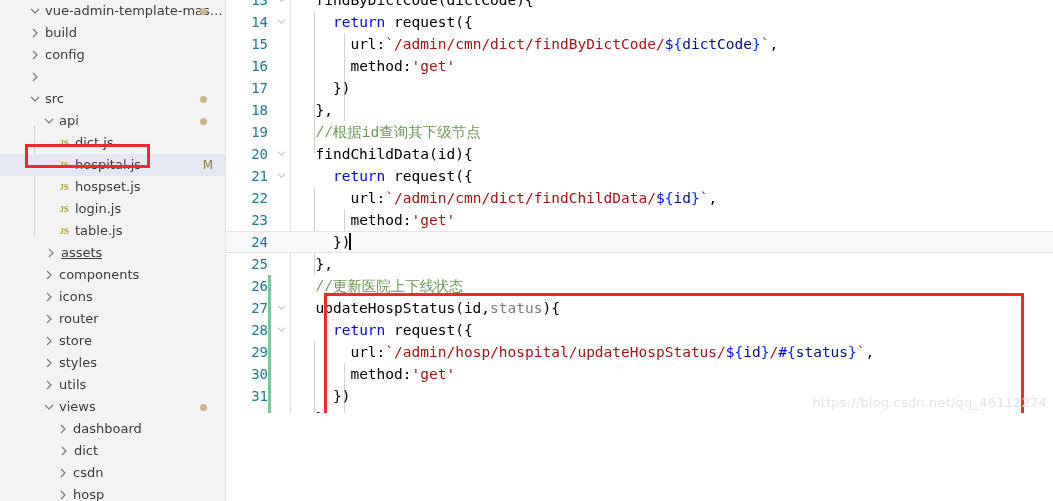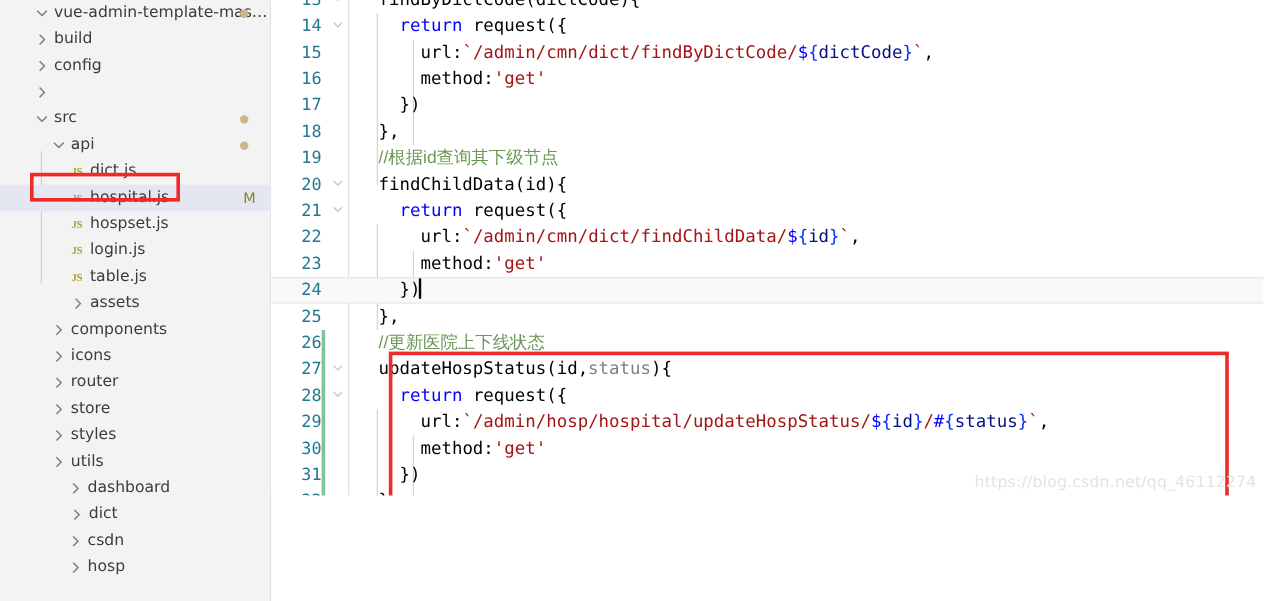--- a/index.html
+++ b/index.html
@@ -171,21 +171,21 @@
     background: #e0e0e0;
   }
 
   
   .t-plain   { color: #000000; }
   .t-kw      { color: #0000ff; }
   .t-str     { color: #a31515; }
   .t-tpl     { color: #a31515; }
   .t-var     { color: #001080; }
   .t-param   { color: #7f7f7f; }
-  .t-cmt-cjk { color: #6a9955; font-family: Liberation Sans, sans-serif; }
+  .t-cmt-cjk { color: #6a9955; font-family: Liberation Mono, monospace; }
   .t-dollar  { color: #0000ff; }
   .t-brace   { color: #0431fa; }
   .t-punct   { color: #000000; }
 
   .caret {
     display: inline-block;
     width: 2px;
     height: 17px;
     background: #000;
     vertical-align: -3px;
@@ -293,21 +293,21 @@
           <span class="tw-label">hospset.js</span>
         </div>
         <div class="tree-row" style="padding-left:56px;">
           <span class="js-badge">JS</span>
           <span class="tw-label">login.js</span>
         </div>
         <div class="tree-row" style="padding-left:56px;">
           <span class="js-badge">JS</span>
           <span class="tw-label">table.js</span>
         </div>
-        <div class="tree-row" style="padding-left:58px;">
+        <div class="tree-row" style="padding-left:44px;text-decoration:underline;">
           <span class="chev">
             <svg width="8" height="10" viewBox="0 0 8 10">
               <path d="M2 1 L6 5 L2 9" fill="none" stroke="#7a7a7a" stroke-width="1.2"></path>
             </svg>
           </span>
           <span class="tw-label">assets</span>
         </div>
         <div class="tree-row" style="padding-left:42px;">
           <span class="chev">
             <svg width="8" height="10" viewBox="0 0 8 10">
@@ -348,20 +348,29 @@
           </span>
           <span class="tw-label">styles</span>
         </div>
         <div class="tree-row" style="padding-left:42px;">
           <span class="chev">
             <svg width="8" height="10" viewBox="0 0 8 10">
               <path d="M2 1 L6 5 L2 9" fill="none" stroke="#7a7a7a" stroke-width="1.2"></path>
             </svg>
           </span>
           <span class="tw-label">utils</span>
+        </div>
+        <div class="tree-row" style="padding-left:42px;">
+          <span class="chev">
+            <svg width="10" height="8" viewBox="0 0 10 8">
+              <path d="M1 2 L5 6 L9 2" fill="none" stroke="#7a7a7a" stroke-width="1.2"></path>
+            </svg>
+          </span>
+          <span class="tw-label">views</span>
+          <span class="dot"></span>
         </div>
         <div class="tree-row" style="padding-left:56px;">
           <span class="chev">
             <svg width="8" height="10" viewBox="0 0 8 10">
               <path d="M2 1 L6 5 L2 9" fill="none" stroke="#7a7a7a" stroke-width="1.2"></path>
             </svg>
           </span>
           <span class="tw-label">dashboard</span>
         </div>
         <div class="tree-row" style="padding-left:57px;">

